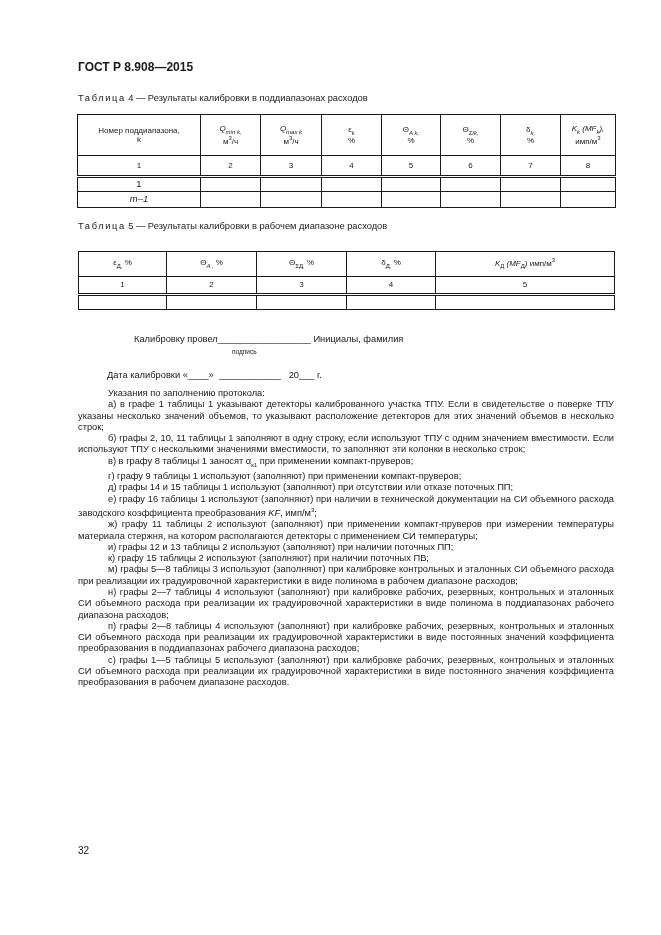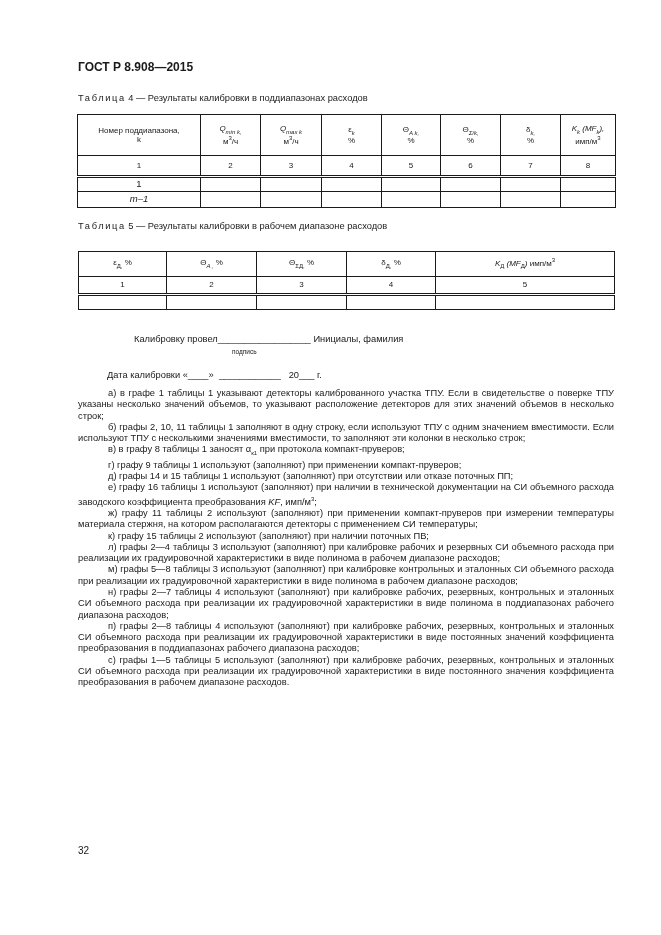--- a/index.html
+++ b/index.html
@@ -124,28 +124,29 @@
 
 <div class="abs sig" style="left:107px; top:334px;margin-left:27px;">
   <span>Калибровку провел</span><span>__________________</span><span> Инициалы, фамилия</span>
 </div>
 <div class="abs small" style="left:232px; top:348px;">подпись</div>
 <div class="abs sig" style="left:107px; top:370px;">
   <span>Дата калибровки «____»</span>&nbsp;&nbsp;<span>____________</span>&nbsp;&nbsp;&nbsp;<span>20___ г.</span>
 </div>
 
 <div class="abs notes">
+  <p class="title">Указания по заполнению протокола:</p>
   <p>а) в графе 1 таблицы 1 указывают детекторы калиброванного участка ТПУ. Если в свидетельстве о поверке ТПУ указаны несколько значений объемов, то указывают расположение детекторов для этих значений объемов в несколько строк;</p>
   <p>б) графы 2, 10, 11 таблицы 1 заполняют в одну строку, если используют ТПУ с одним значением вместимости. Если используют ТПУ с несколькими значениями вместимости, то заполняют эти колонки в несколько строк;</p>
-  <p><span>в) в графу 8 таблицы 1 заносят α</span><sub>к1</sub><span> при протокола компакт-пруверов;</span></p>
+  <p><span>в) в графу 8 таблицы 1 заносят α</span><sub>к1</sub><span> при применении компакт-пруверов;</span></p>
   <p>г) графу 9 таблицы 1 используют (заполняют) при применении компакт-пруверов;</p>
   <p>д) графы 14 и 15 таблицы 1 используют (заполняют) при отсутствии или отказе поточных ПП;</p>
   <p><span>е) графу 16 таблицы 1 используют (заполняют) при наличии в технической документации на СИ объемного расхода заводского коэффициента преобразования </span><i>KF</i><span>, имп/м</span><sup>3</sup><span>;</span></p>
   <p>ж) графу 11 таблицы 2 используют (заполняют) при применении компакт-пруверов при измерении температуры материала стержня, на котором располагаются детекторы с применением СИ температуры;</p>
+  <p>и) графы 12 и 13 таблицы 2 используют (заполняют) при наличии поточных ПП;</p>
   <p>к) графу 15 таблицы 2 используют (заполняют) при наличии поточных ПВ;</p>
-  <p>л) графы 2—4 таблицы 3 используют (заполняют) при калибровке рабочих и резервных СИ объемного расхода при реализации их градуировочной характеристики в виде полинома в рабочем диапазоне расходов;</p>
   <p>м) графы 5—8 таблицы 3 используют (заполняют) при калибровке контрольных и эталонных СИ объемного расхода при реализации их градуировочной характеристики в виде полинома в рабочем диапазоне расходов;</p>
   <p>н) графы 2—7 таблицы 4 используют (заполняют) при калибровке рабочих, резервных, контрольных и эталонных СИ объемного расхода при реализации их градуировочной характеристики в виде полинома в поддиапазонах рабочего диапазона расходов;</p>
   <p>п) графы 2—8 таблицы 4 используют (заполняют) при калибровке рабочих, резервных, контрольных и эталонных СИ объемного расхода при реализации их градуировочной характеристики в виде постоянных значений коэффициента преобразования в поддиапазонах рабочего диапазона расходов;</p>
   <p>с) графы 1—5 таблицы 5 используют (заполняют) при калибровке рабочих, резервных, контрольных и эталонных СИ объемного расхода при реализации их градуировочной характеристики в виде постоянного значения коэффициента преобразования в рабочем диапазоне расходов.</p>
 </div>
 
 <div class="abs page-num">32</div>
 
 </body></html>

